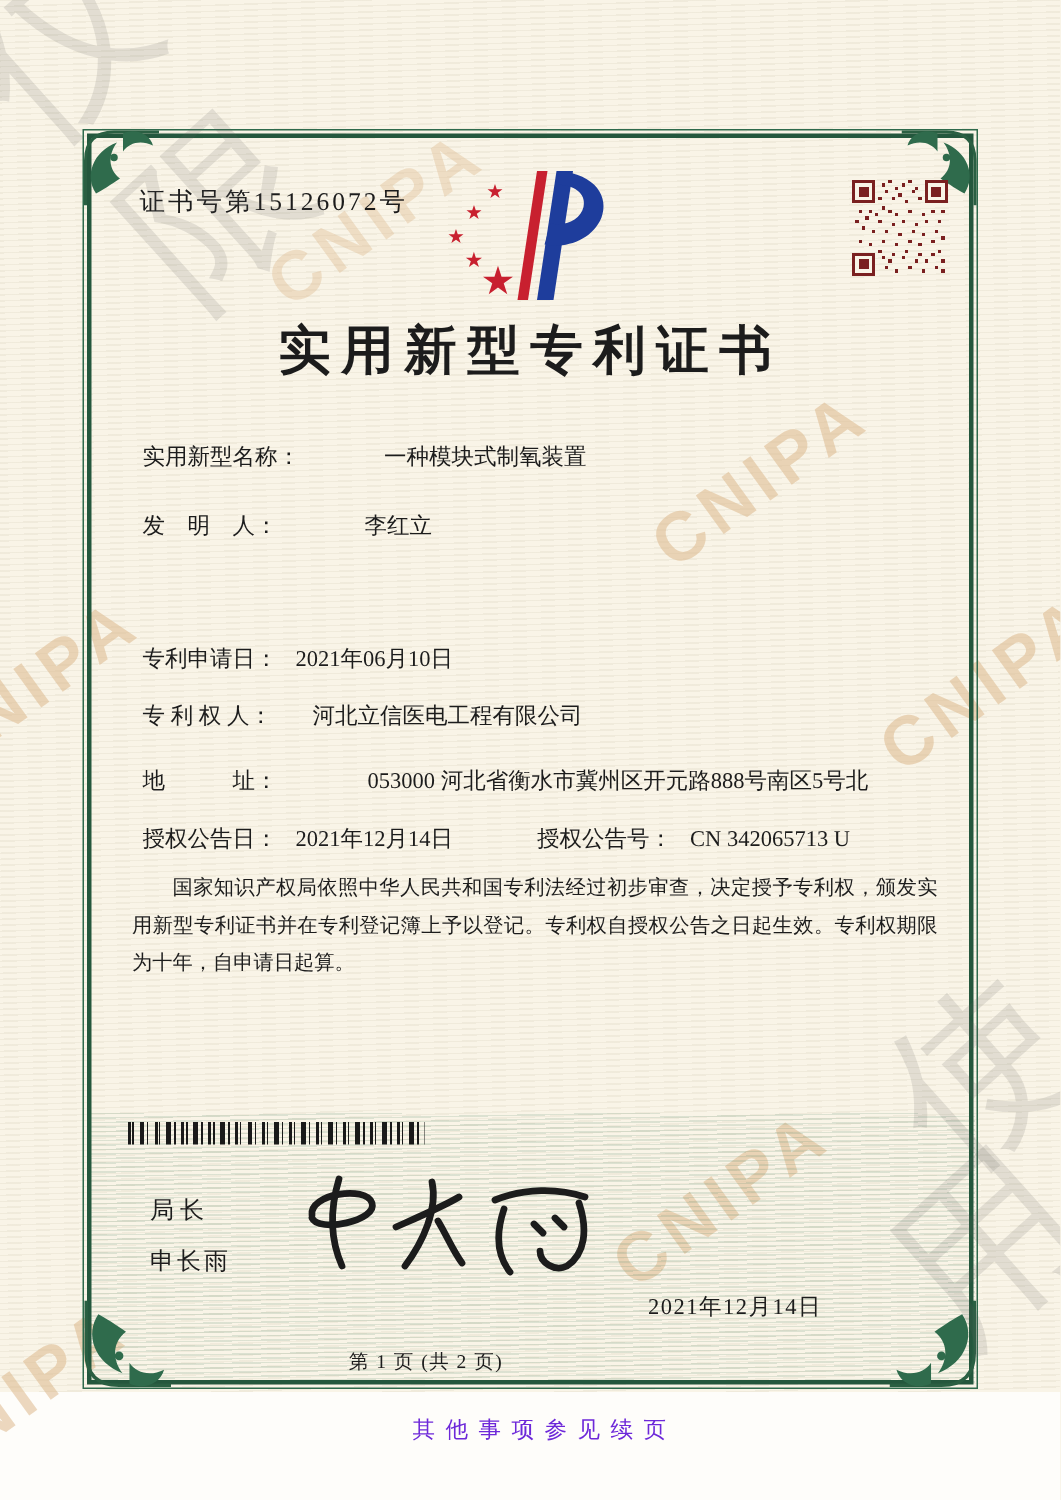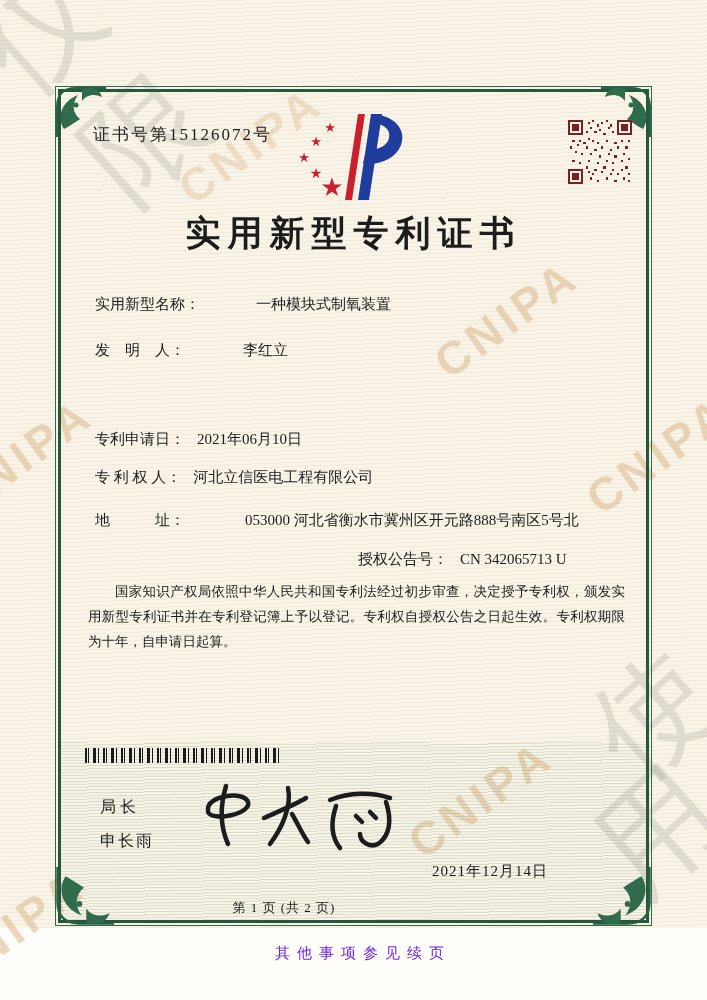--- a/index.html
+++ b/index.html
@@ -45,21 +45,21 @@
   .cert-number{left:93px;top:123px;font-size:17px;letter-spacing:2px;}
   .logo{left:288px;top:108px;}
   .qr{left:565px;top:120px;}
   .doc-title{left:0;top:210px;width:707px;text-align:center;font-size:35px;font-weight:bold;letter-spacing:7px;}
 
   .row{position:absolute;z-index:4;left:95px;font-size:15px;white-space:nowrap;}
   .r1{top:295px;}.r2{top:341px;text-align:right;}.r3{top:386px;}.r4{top:430px;}.r5{top:468px;}.r6{top:511px;}.r7{top:550px;}
   .pair2{position:absolute;left:263px;top:0;white-space:nowrap;}
   .val{display:inline-block;}
   .v0{margin-left:56px;}.v1{margin-left:58px;}.v2{margin-left:12px;}.v3{margin-left:12px;}
-  .v4{margin-left:12px;}.v5{margin-left:60px;}.v6{margin-left:12px;}.v7{margin-left:12px;}
+  .v4{margin-left:27px;}.v5{margin-left:60px;}.v6{margin-left:12px;}.v7{margin-left:12px;}
 
   .para{position:absolute;z-index:4;left:88px;width:537px;font-size:13.5px;line-height:1.85;
     text-align:justify;text-indent:2em;}
   .p1{top:580px;}
   .p2{top:642px;}
 
   .barcode{position:absolute;z-index:4;left:85px;top:748px;width:198px;height:15px;
     background:repeating-linear-gradient(90deg,#1a1a1a 0 2px,transparent 2px 3px,#1a1a1a 3px 4px,
       transparent 4px 8px,#1a1a1a 8px 11px,transparent 11px 13px,#1a1a1a 13px 14px,transparent 14px 18px);}
 
@@ -220,20 +220,21 @@
   <div class="row r4">
     <span class="lbl">专利申请日：</span><span class="val v3">2021年06月10日</span>
   </div>
   <div class="row r5">
     <span class="lbl">专 利 权 人：</span><span class="val v4">河北立信医电工程有限公司</span>
   </div>
   <div class="row r6">
     <span class="lbl">地　　　址：</span><span class="val v5">053000 河北省衡水市冀州区开元路888号南区5号北</span>
   </div>
   <div class="row r7">
+    <span><span class="lbl">授权公告日：</span><span class="val v6">2021年12月14日</span></span>
     <span class="pair2"><span class="lbl">授权公告号：</span><span class="val v7">CN 342065713 U</span></span>
   </div>
 
   <div class="para p1">国家知识产权局依照中华人民共和国专利法经过初步审查，决定授予专利权，颁发实用新型专利证书并在专利登记簿上予以登记。专利权自授权公告之日起生效。专利权期限为十年，自申请日起算。</div>
 
   <div class="barcode"></div>
 
   <div class="abs officer-role">局长</div>
   <div class="abs officer-name">申长雨</div>
 

